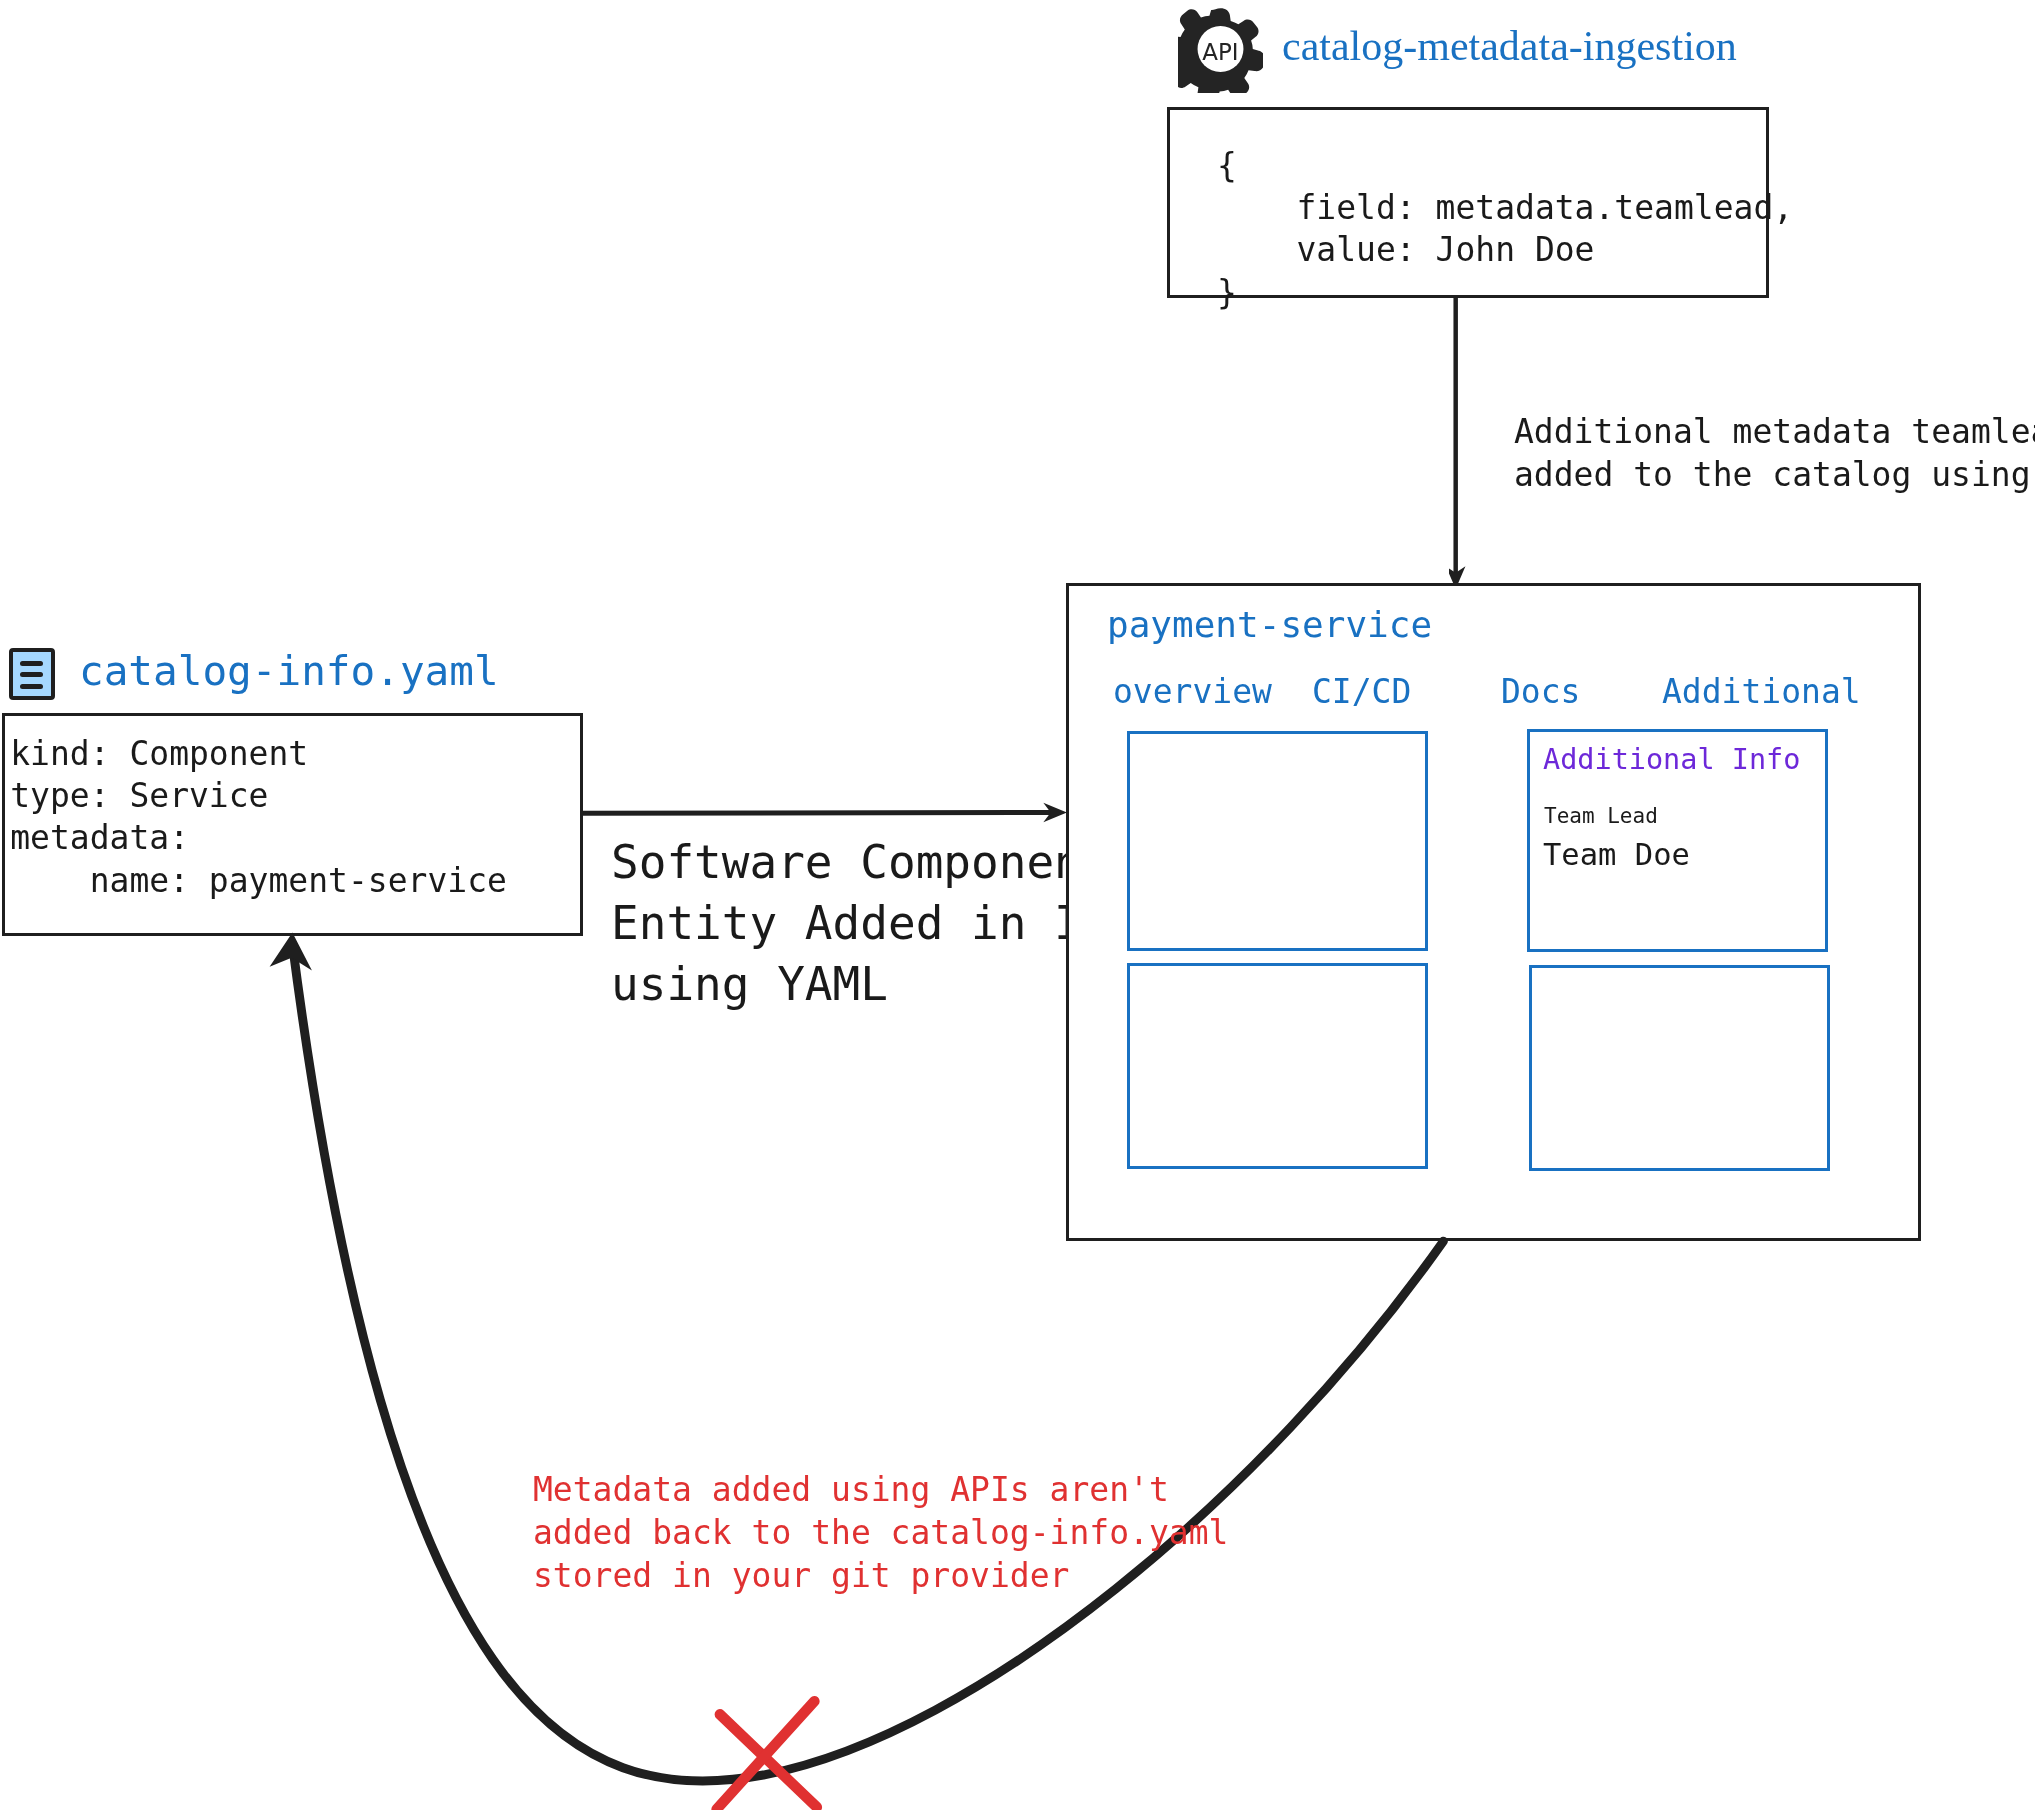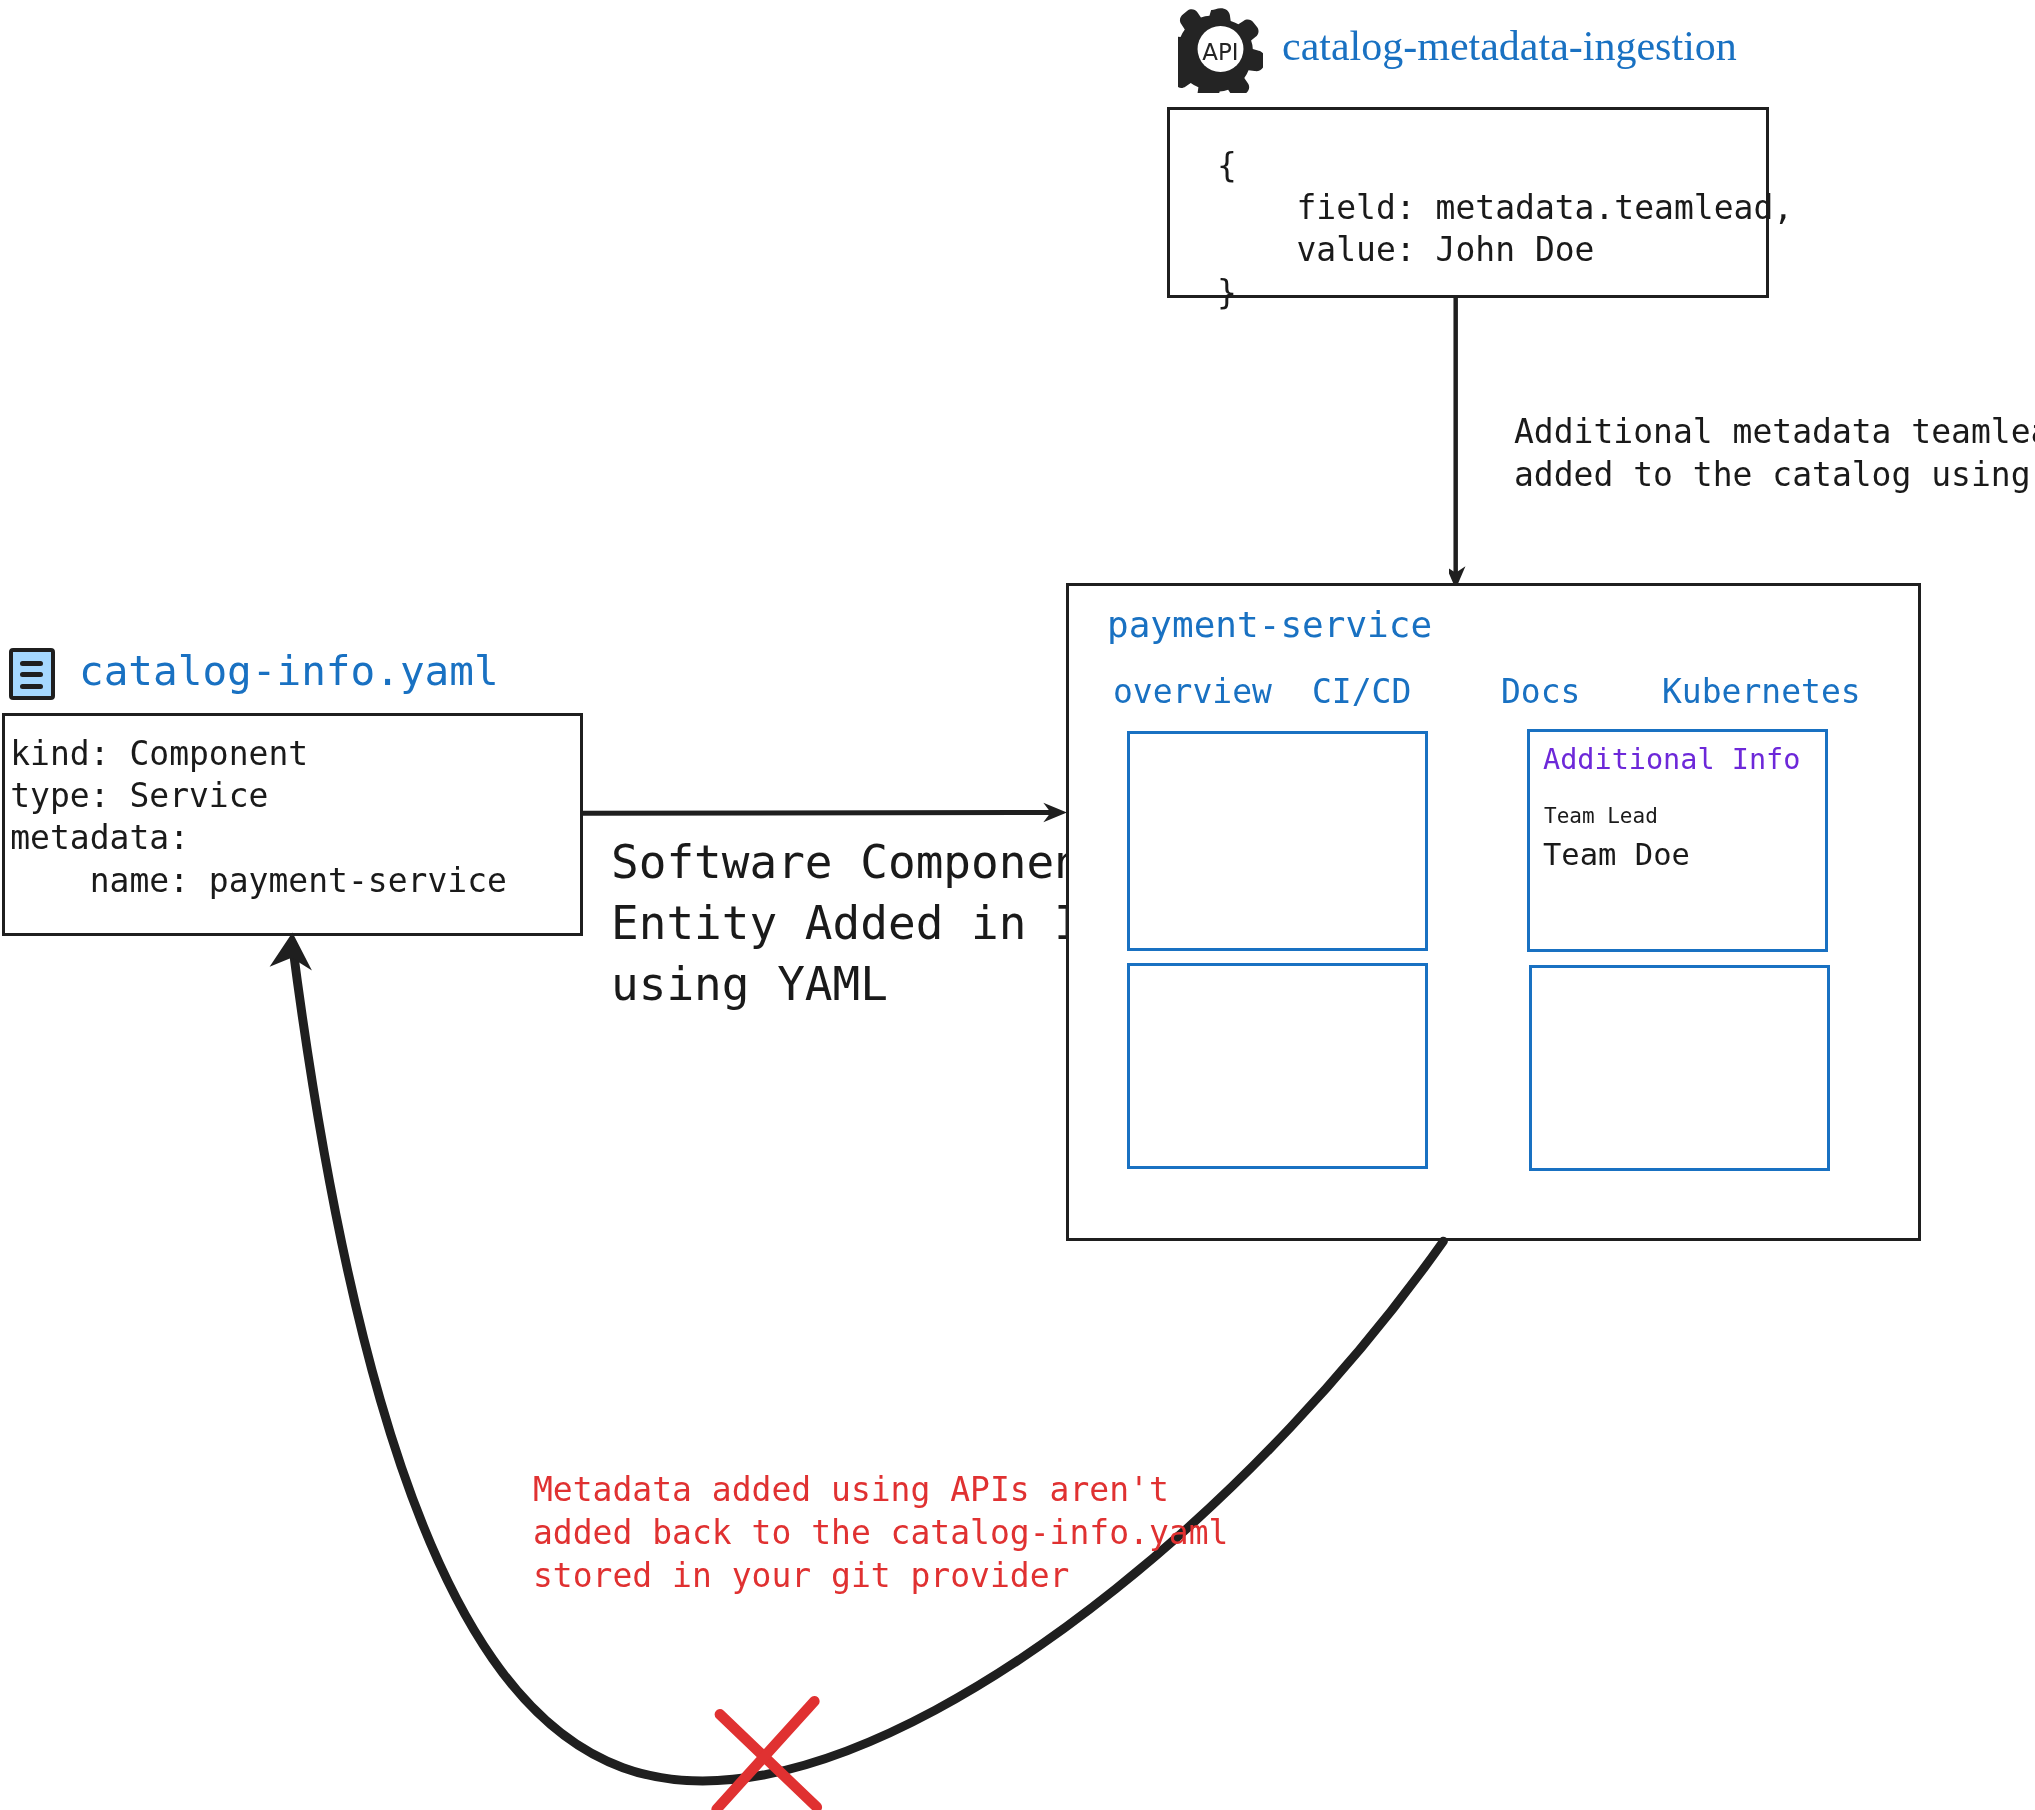--- a/index.html
+++ b/index.html
@@ -223,21 +223,21 @@
 Entity Added in IDP
 using YAML</div>
 
   <div class="abs hardbox" id="panel"></div>
 
   <div class="abs" id="panel-title">payment-service</div>
 
   <div class="abs tab" id="tab-0">overview</div>
   <div class="abs tab" id="tab-1">CI/CD</div>
   <div class="abs tab" id="tab-2">Docs</div>
-  <div class="abs tab" id="tab-3">Kubernetes</div>
+  <div class="abs tab" id="tab-3">Additional</div>
 
   <div class="abs bluebox" id="card-tl"></div>
   <div class="abs bluebox" id="card-tr"></div>
   <div class="abs bluebox" id="card-bl"></div>
   <div class="abs bluebox" id="card-br"></div>
 
   <div class="abs" id="card-tr-title">Additional Info</div>
   <div class="abs" id="card-tr-sub">Team Lead</div>
   <div class="abs" id="card-tr-val">Team Doe</div>
 

